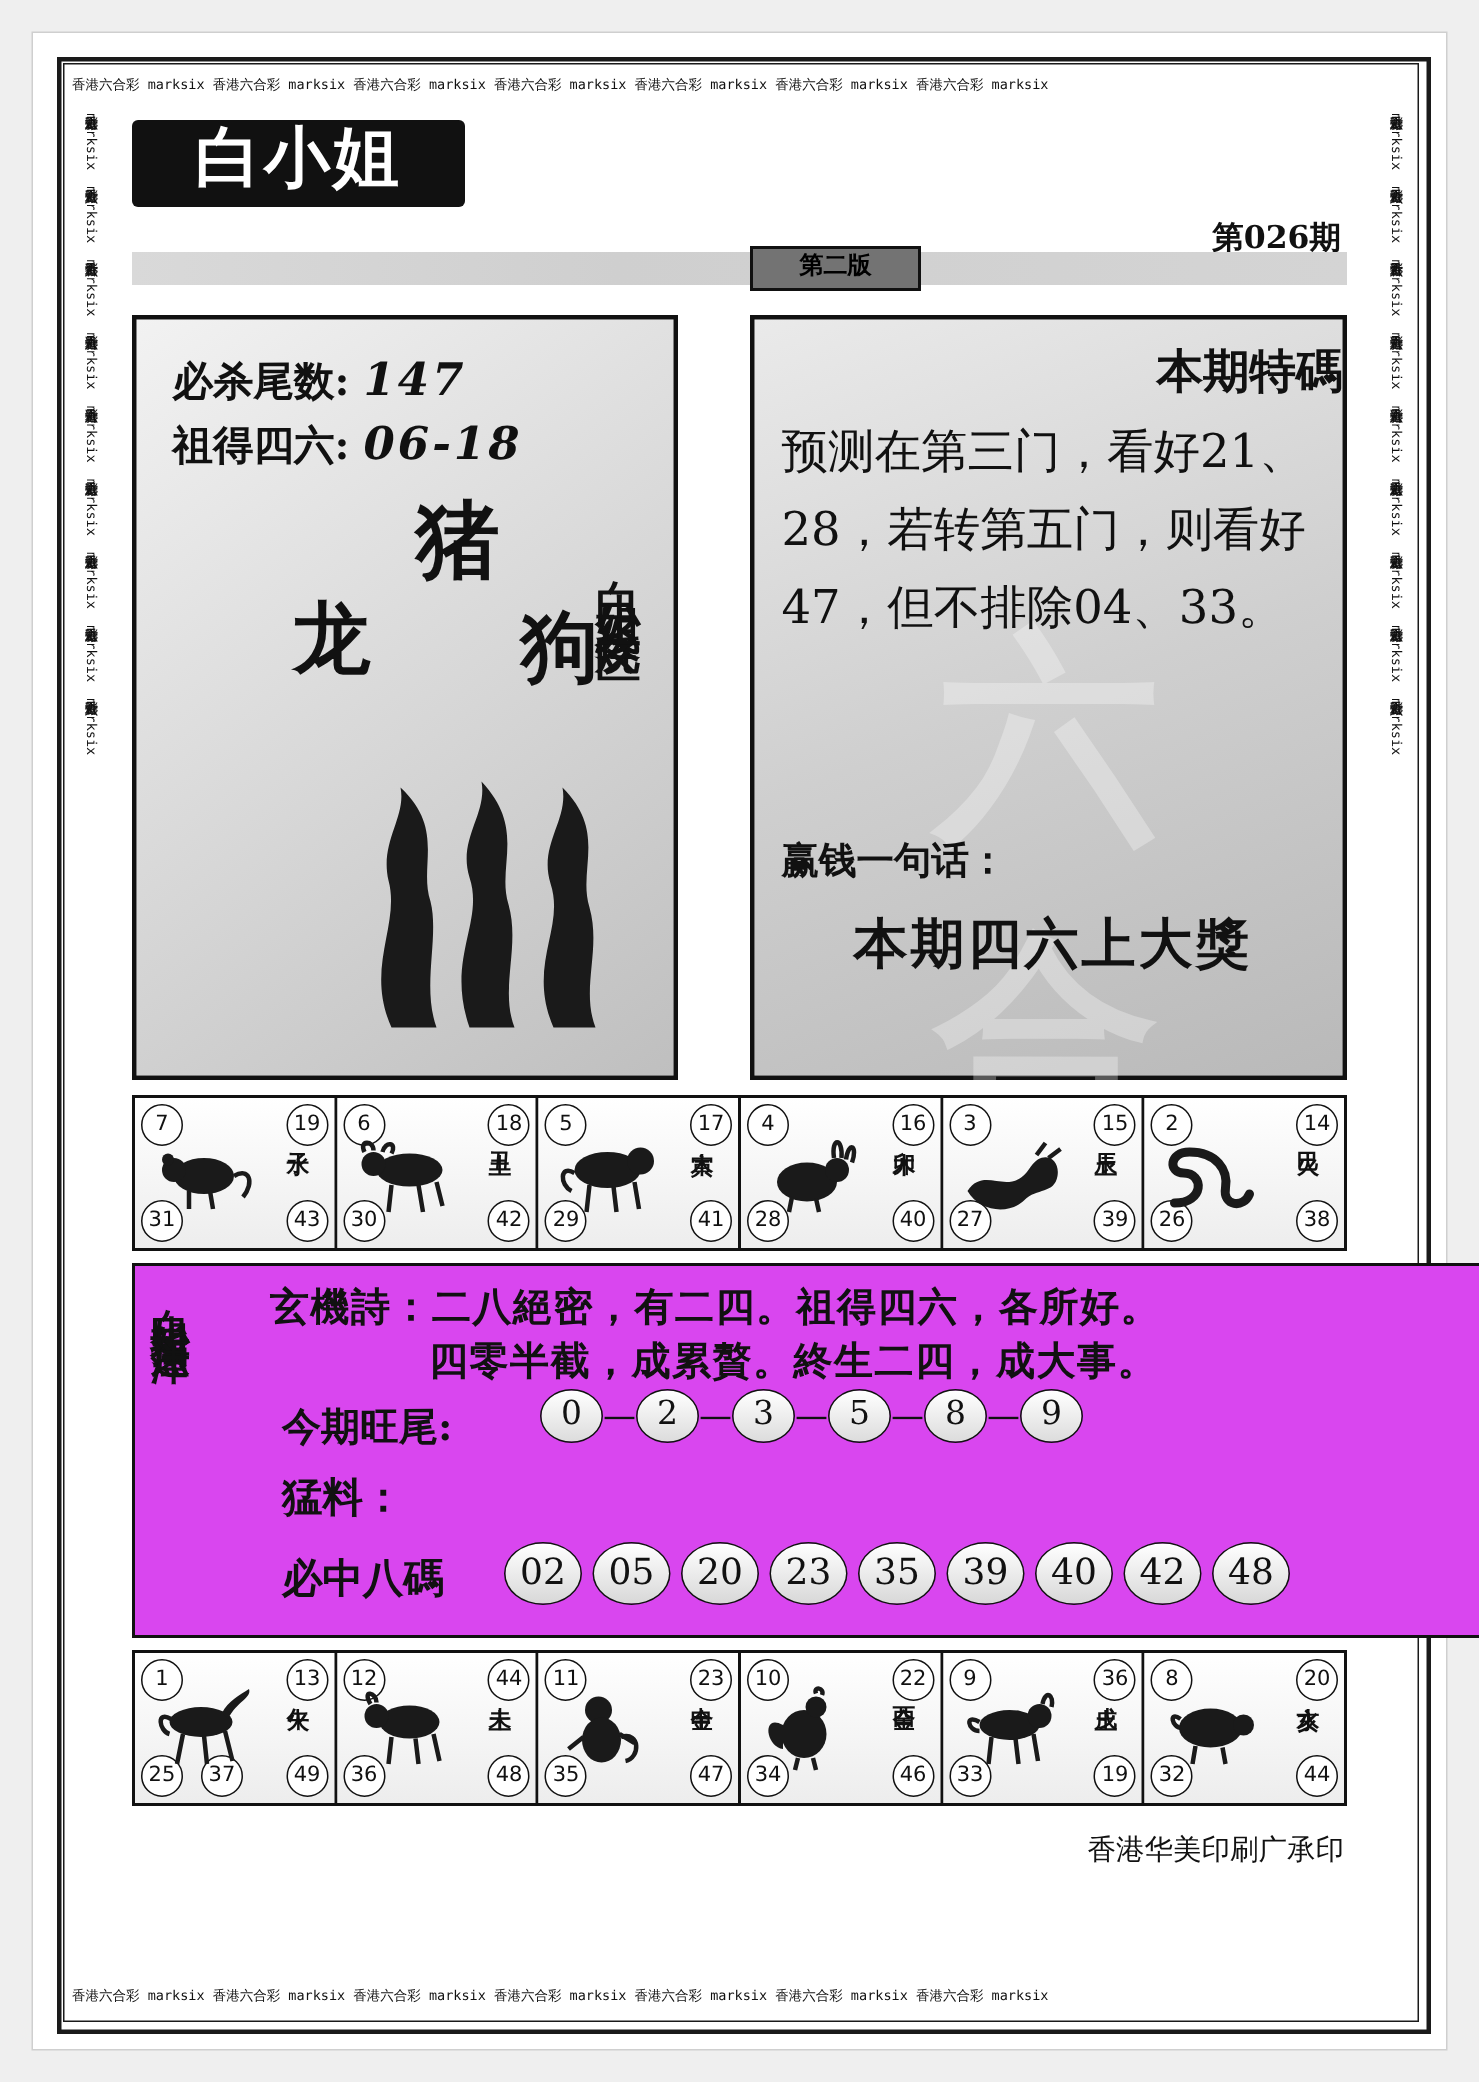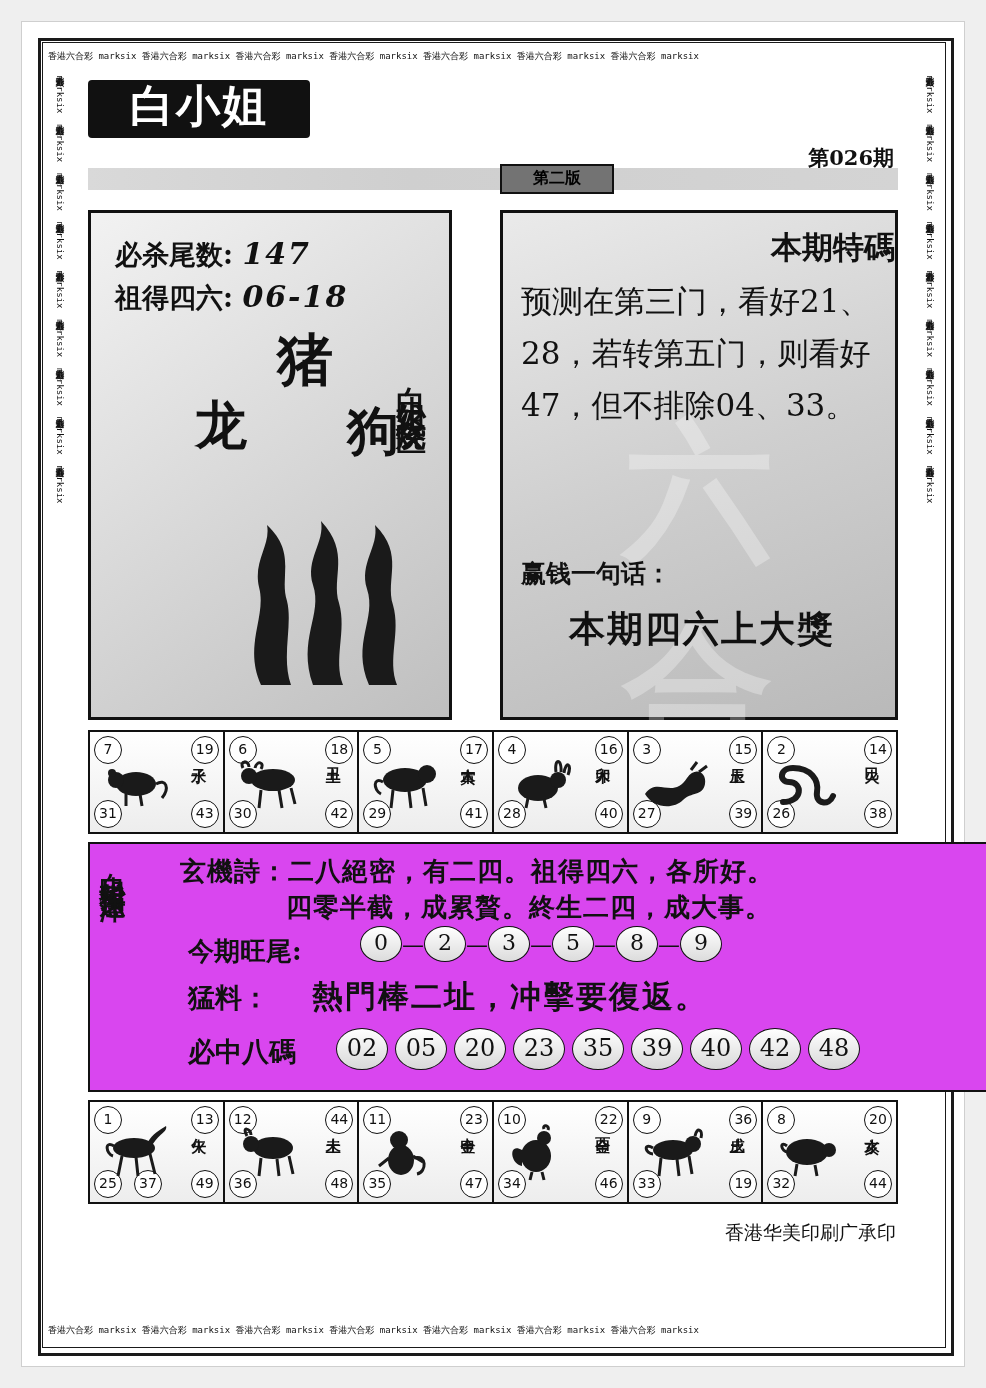--- a/index.html
+++ b/index.html
@@ -236,21 +236,20 @@
         <div class="tail-ball">3</div>
         <div class="dash">—</div>
         <div class="tail-ball">5</div>
         <div class="dash">—</div>
         <div class="tail-ball">8</div>
         <div class="dash">—</div>
         <div class="tail-ball">9</div>
       </div>
 
       <div class="hot-label">猛料：</div>
-      <div class="hot-text">熱門棒二址，冲擊要復返。</div>
 
       <div class="eight-label">必中八碼</div>
       <div class="eights">
         <div class="ball">02</div>
         <div class="ball">05</div>
         <div class="ball">20</div>
         <div class="ball">23</div>
         <div class="ball">35</div>
         <div class="ball">39</div>
         <div class="ball">40</div>

